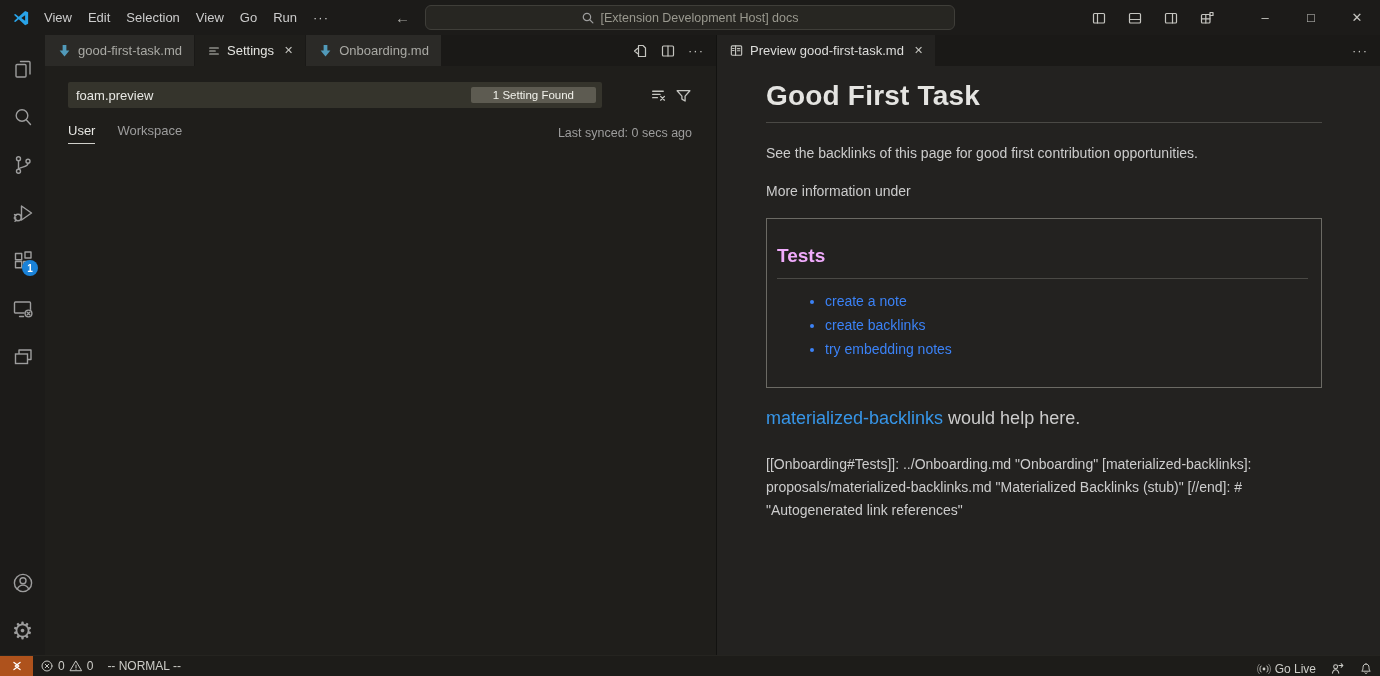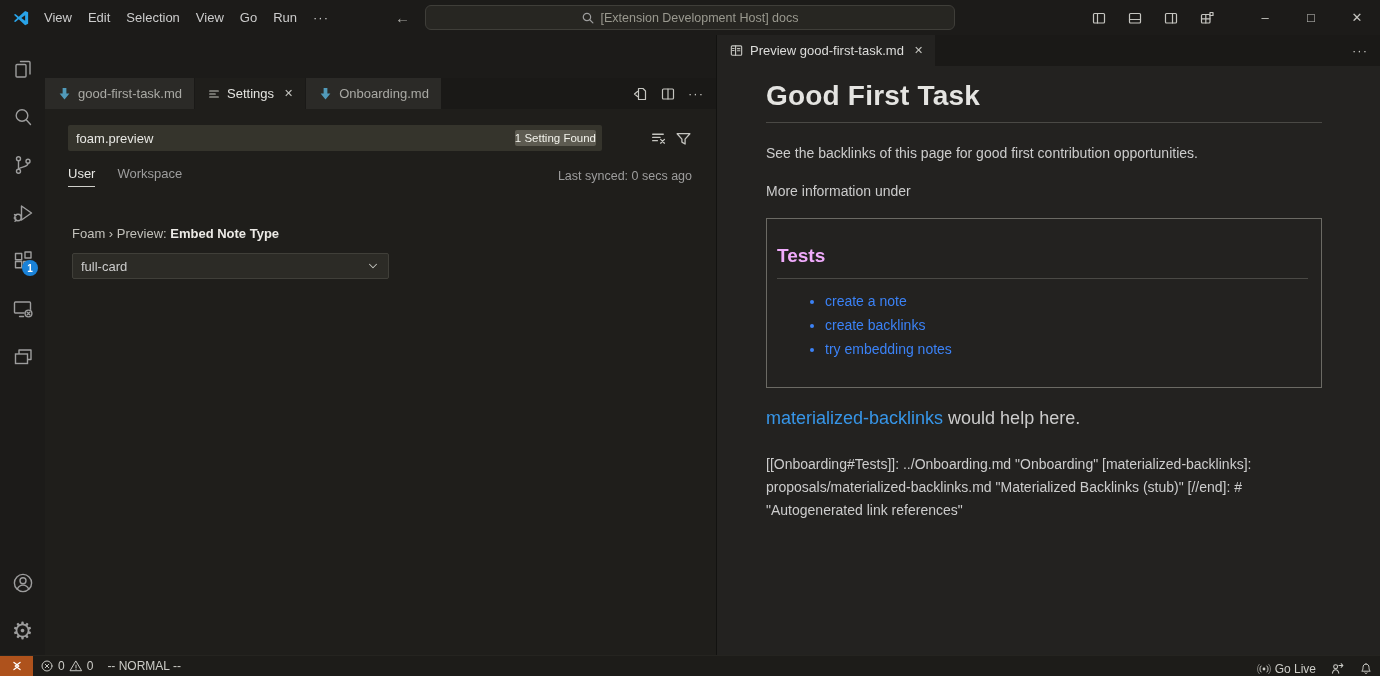--- a/index.html
+++ b/index.html
@@ -37,42 +37,42 @@
   .activitybar { width:45px; background:#1c1b19; display:flex; flex-direction:column; align-items:center; padding-top:10px; }
   .ab-item { width:45px; height:48px; display:flex; align-items:center; justify-content:center; position:relative; }
   .ab-badge {
     position:absolute; right:7px; bottom:9px; min-width:16px; height:16px; border-radius:50%;
     background:#1a82d8; color:#fff; font-size:10px; display:flex; align-items:center; justify-content:center; font-weight:bold;
   }
   .ab-spacer { flex:1; }
   .gear-glyph { font-size:24px; color:#9d9d9d; line-height:1; }
 
   .egroup { display:flex; flex-direction:column; overflow:hidden; }
-  .egroup.left { width:671px;margin-top:43px; }
+  .egroup.left { width:671px; }
   .egroup.right { flex:1; }
   .group-divider { width:1px; background:#121210; }
 
   .tabsbar { height:31px; display:flex; align-items:stretch; background:#1a1917; flex:none; }
   .tab { display:flex; align-items:center; gap:6px; padding:0 12px; font-size:13px; color:#a9a9a4; background:#2b2a27; border-right:1px solid #1a1917; cursor:default; }
   .tab .close { font-size:11px; color:#c5c5c0; margin-left:4px; }
   .tab.active-settings { background:#1f1e1b; color:#e4e4e0; }
   .tab.active-preview { background:#232220; color:#dddddb; }
   .tab-actions { margin-left:auto; display:flex; align-items:center; gap:12px; padding-right:12px; color:#c5c5c0; }
   .tab-actions .more, .tabsbar .more { letter-spacing:1px; color:#c5c5c0; }
 
   
   .settings { flex:1; background:#1f1e1b; padding:16px 24px 0 23px; overflow:hidden; }
   .search-row { display:flex; align-items:center;gap:40px; }
   .settings-search {
     width:580px; height:26px; background:#35342c; border:none; outline:none;
     color:#e8e8e4; font-size:13px; font-family:"Liberation Sans",sans-serif;
     padding:0 6px 0 8px; border-radius:2px; display:flex; align-items:center;
   }
   .settings-search input { flex:1; background:transparent; border:none; outline:none; color:#e8e8e4; font-size:13px; font-family:inherit; }
-  .found-badge { background:#5d5b51; color:#f1f1ea; font-size:11.5px; padding:2px 0; border-radius:2px; white-space:nowrap; }
+  .found-badge { background:#5d5b51; color:#f1f1ea; font-size:11.5px; padding:2px 22px; border-radius:2px; white-space:nowrap; }
   .search-icons { display:flex; align-items:center; gap:8px; margin-left:8px; }
   .scope-row { display:flex; align-items:center; margin-top:13px; height:24px; }
   .scope-tab { margin-right:22px; color:#9d9d9d; padding-bottom:5px; }
   .scope-tab.active { color:#e7e7e3; border-bottom:1px solid #d0d0cb; }
   .last-synced { margin-left:auto; color:#9d9d9d; font-size:12.5px; }
   .setting-item { margin-top:38px; padding-left:4px; }
   .setting-label { font-size:13px; }
   .setting-label .cat { color:#c2c1bb; }
   .setting-label .name { color:#eceae6; font-weight:bold; }
   .select-box {
@@ -299,33 +299,20 @@
                   <path class="stroke-light" d="M2 3.5h12L9.5 8.6v4.6l-3-1.8V8.6z"></path>
                 </svg>
             </span>
           </div>
         </div>
         <div class="scope-row">
           <span class="scope-tab active">User</span>
           <span class="scope-tab">Workspace</span>
           <span class="last-synced">Last synced: 0 secs ago</span>
         </div>
-        <div class="setting-item">
-          <div class="setting-label">
-            <span class="cat">Foam › Preview: </span><span class="name">Embed Note Type</span>
-          </div>
-          <div class="select-box">
-            <span>full-card</span>
-            <span class="chev">
-              <svg width="14" height="14" viewBox="0 0 16 16">
-                  <path class="stroke-light" d="M4 6l4 4 4-4"></path>
-                </svg>
-            </span>
-          </div>
-        </div>
       </div>
     </div>
 
     <div class="group-divider"></div>
 
     <div class="egroup right">
       <div class="tabsbar">
         <div class="tab active-preview">
           <svg width="15" height="15" viewBox="0 0 16 16">
               <rect class="stroke-light" x="2.5" y="3" width="11" height="10" rx="1"></rect>

